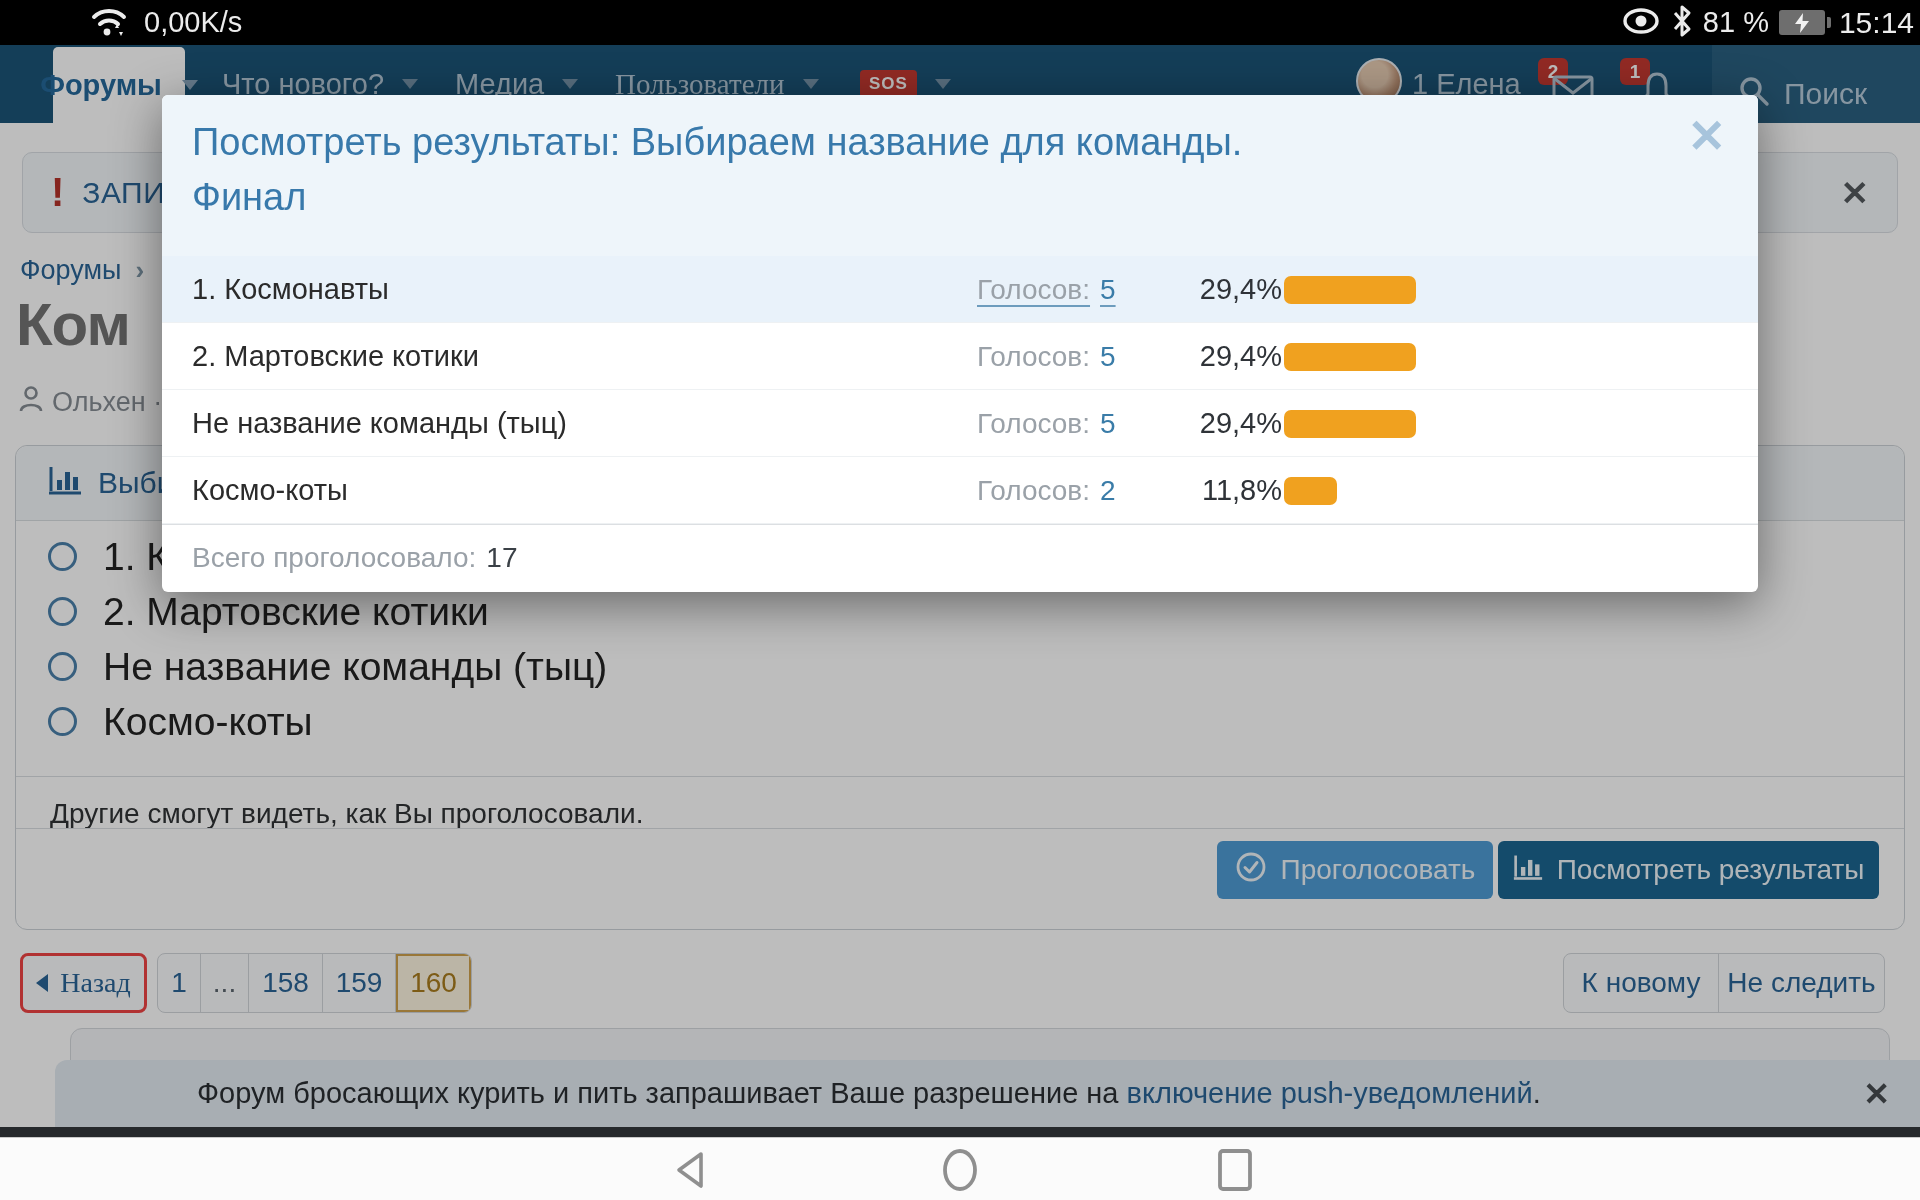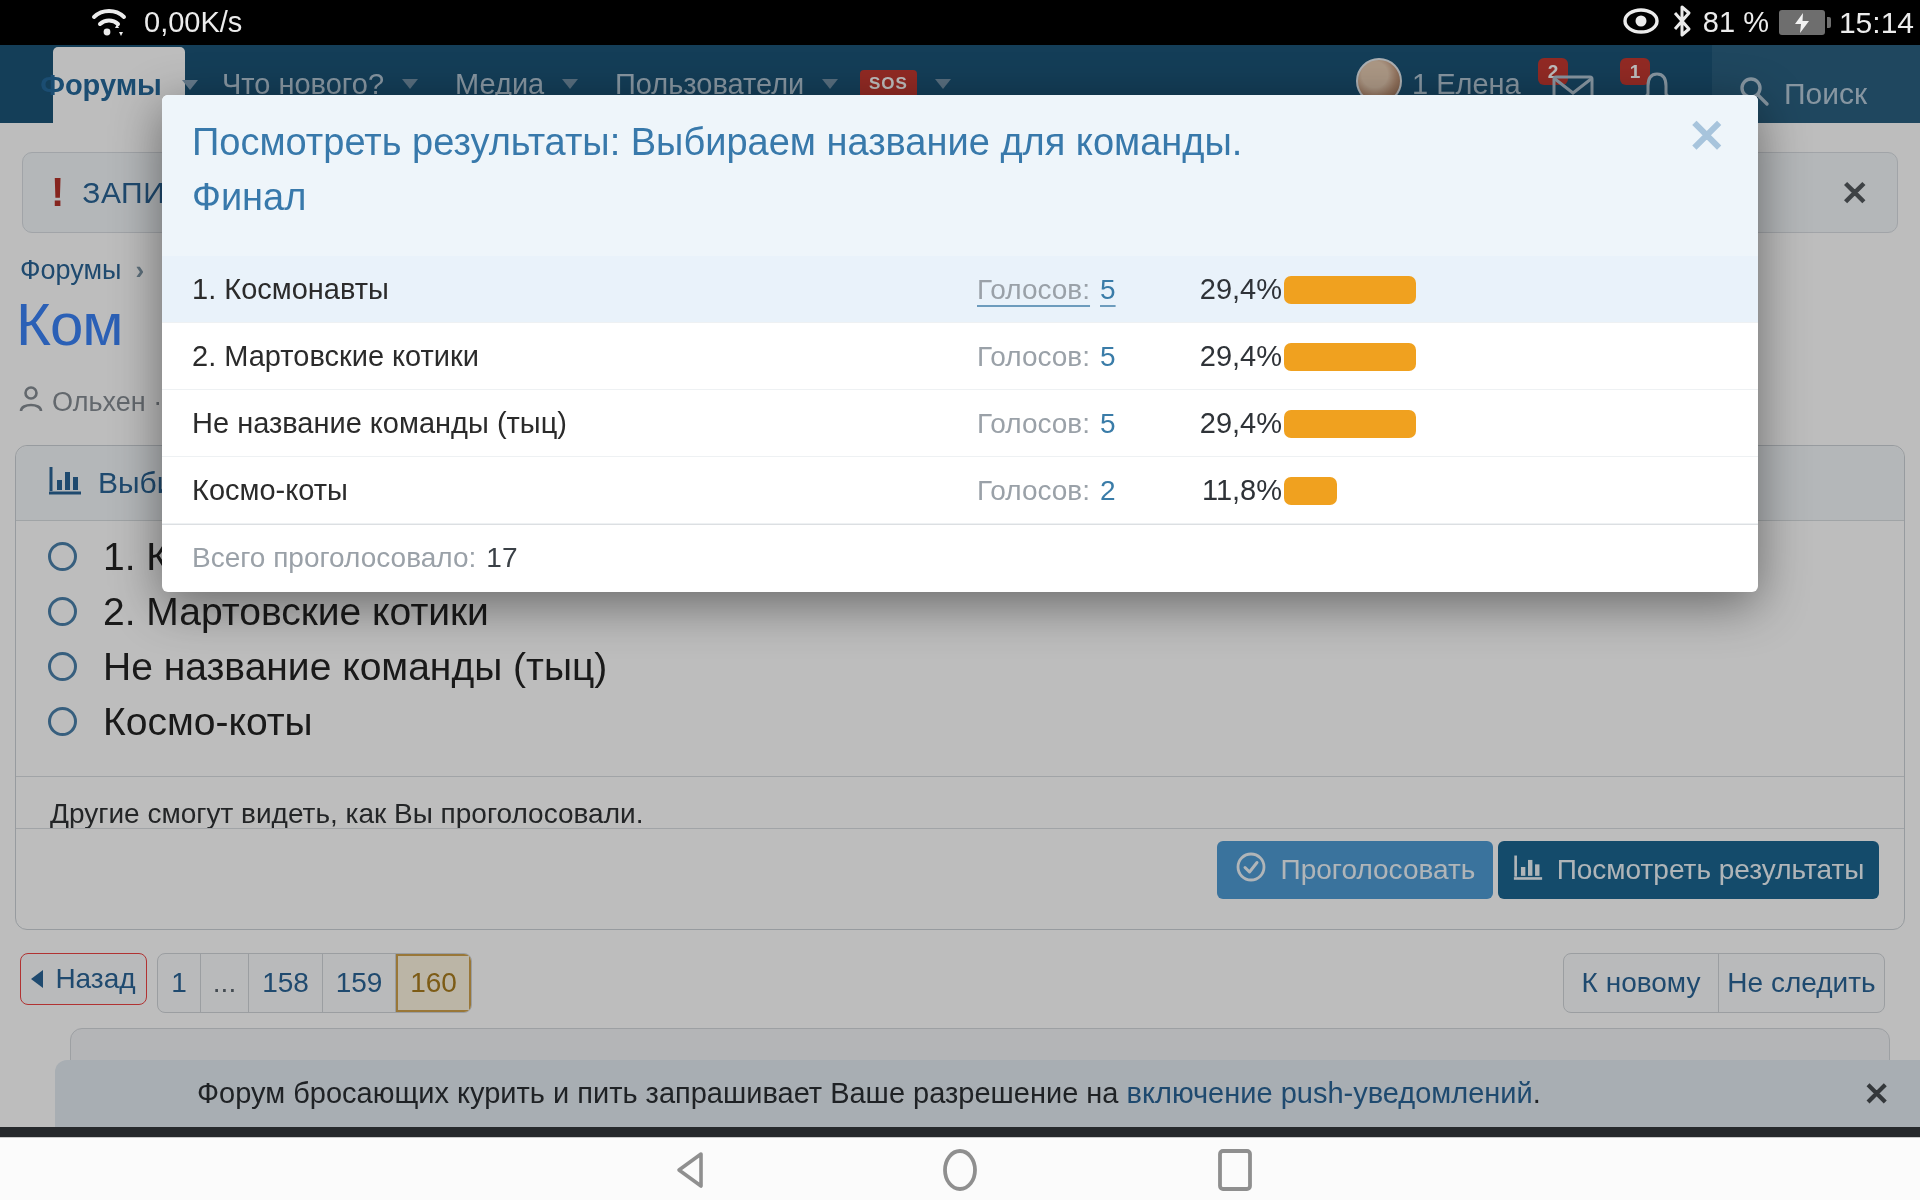--- a/index.html
+++ b/index.html
@@ -40,42 +40,42 @@
   
   .notice { position:absolute; left:22px; top:107px; width:1876px; height:81px; background:#f3f7fa;
     border:1px solid #d9dee3; border-radius:10px; display:flex; align-items:center; }
   .notice .bang { color:#b5332a; font-size:40px; font-weight:700; margin-left:28px; }
   .notice .ntxt { color:#2a6496; font-size:30px; margin-left:18px; letter-spacing:0.5px; }
   .notice .nclose { margin-left:auto; margin-right:28px; color:#54595e; font-size:34px; font-weight:700; }
 
   .breadcrumb { position:absolute; left:20px; top:210px; display:flex; align-items:center; gap:14px;
     color:#2a6496; font-size:27px; }
   .crumb-sep { color:#7f97a8; font-size:26px; font-weight:700; }
-  .h1 { position:absolute; left:16px; top:245px; font-size:60px; color:#3b82f6; font-weight:400; letter-spacing:-1px; }
+  .h1 { position:absolute; left:16px; top:245px; font-size:60px; color:#737373; font-weight:700; letter-spacing:-1px; }
   .byline { position:absolute; left:18px; top:340px; display:flex; align-items:center; gap:8px; color:#868d94; font-size:27px; }
 
   
   .poll { position:absolute; left:15px; top:400px; width:1890px; height:485px; background:#fff;
     border:1px solid #ccd2d7; border-radius:12px; }
   .poll-head { height:75px; background:#f3f7fa; border-bottom:1px solid #d8dde1; border-radius:12px 12px 0 0;
     display:flex; align-items:center; gap:16px; padding-left:32px; color:#2a6496; font-size:30px; }
   .opt { position:absolute; left:0; width:100%; height:55px; display:flex; align-items:center; gap:26px; padding-left:32px; }
   .radio { width:29px; height:29px; border:3px solid #4b80aa; border-radius:50%; background:transparent; flex:none; }
   .opt .olbl { color:#242424; font-size:39px; }
   .poll-div { position:absolute; left:0; width:100%; height:1px; background:#dadee2; }
   .poll-note { position:absolute; left:34px; top:352px; color:#303335; font-size:28px; }
   .btn { position:absolute; height:58px; border-radius:6px; display:flex; align-items:center; justify-content:center;
     gap:14px; color:#eef4f8; font-size:28px; }
   .btn-vote { left:1201px; top:395px; width:276px; background:#4f9bd4; }
   .btn-results { left:1482px; top:395px; width:381px; background:#1c6691; }
 
   
   .pag-row { position:absolute; left:0; top:908px; width:1920px; height:60px; }
-  .pbox { position:absolute; height:52px; background:#fafbfc; border:1px solid #ef4444; border-radius:8px;
-    display:flex; align-items:center; justify-content:center; color:#2a6496; font-size:28px; }
+  .pbox { position:absolute; height:60px; background:#fafbfc; border:3px solid #ef4444; border-radius:8px;
+    display:flex; align-items:center; justify-content:center; color:#2a6496; font-size:28px;font-family:Liberation Serif, serif; }
   .pgroup { position:absolute; height:60px; display:flex; background:#fafbfc; border:1px solid #d2d6da; border-radius:8px; overflow:hidden; }
   .pcell { height:100%; display:flex; align-items:center; justify-content:center; color:#2a6496; font-size:28px;
     border-right:1px solid #d2d6da; }
   .pcell:last-child { border-right:none; }
   .pcell.dots { color:#5c666f; }
   .pcell.current { background:#fcf4e1; color:#a97c1e; box-shadow:inset 0 0 0 2px #cfa14c; }
   .back-tri { width:0; height:0; border-top:9px solid transparent; border-bottom:9px solid transparent;
     border-right:12px solid #2a6496; margin-right:12px; }
 
   
@@ -162,21 +162,21 @@
       <span class="caret"></span>
     </div>
     <div class="nav-item" style="left:222px;">
       <span>Что нового?</span>
       <span class="caret dim"></span>
     </div>
     <div class="nav-item" style="left:455px;">
       <span>Медиа</span>
       <span class="caret dim"></span>
     </div>
-    <div class="nav-item" style="left:615px;">
+    <div class="nav-item" style="left:615px;font-family:Liberation Serif, serif;">
       <span>Пользователи</span>
       <span class="caret dim"></span>
     </div>
     <div class="nav-item" style="left:860px;">
       <span class="sos-badge">SOS</span>
       <span class="caret dim"></span>
     </div>
 
     <div class="avatar"></div>
     <div class="user-name">1 Елена</div>

